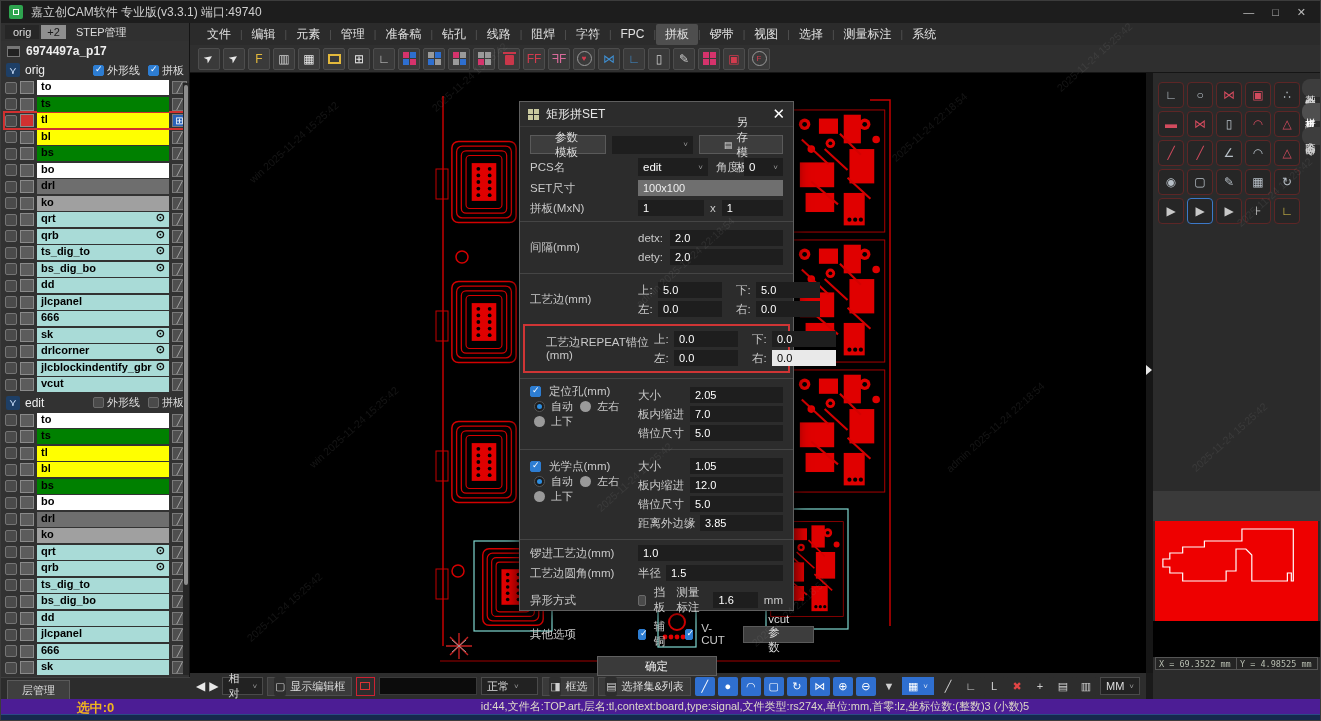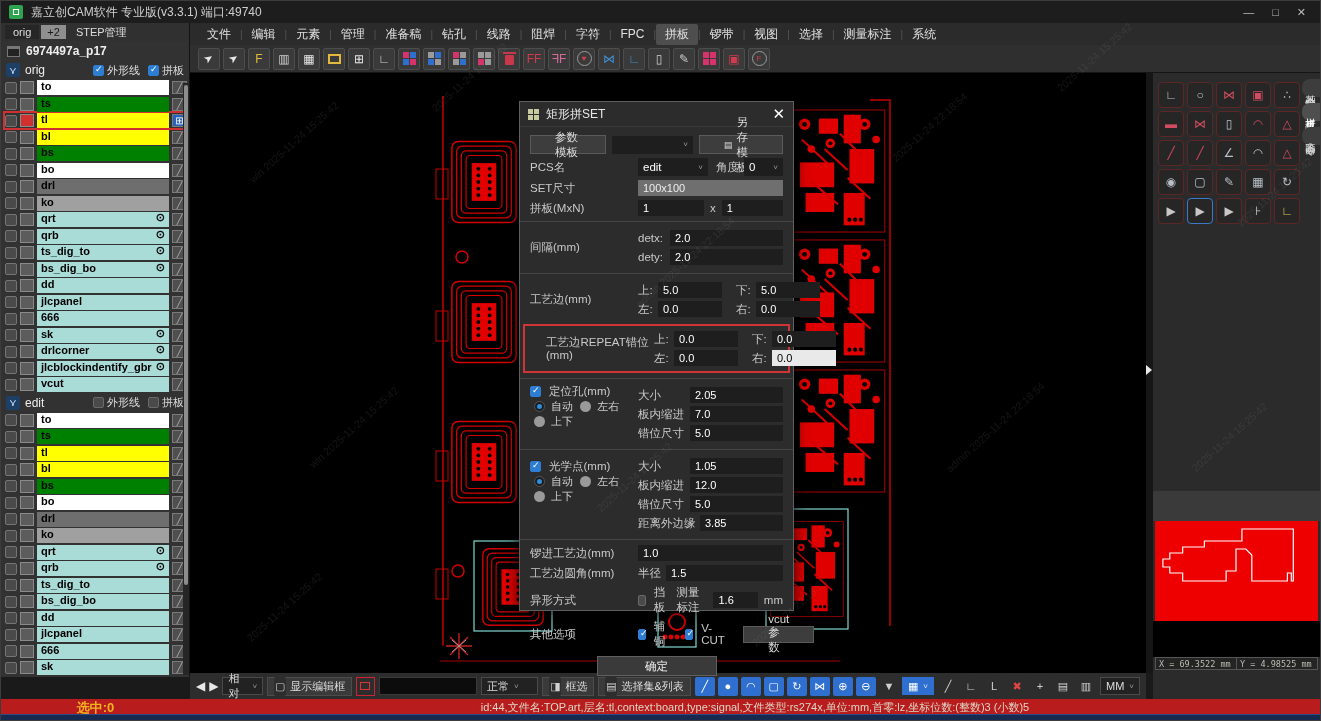--- a/index.html
+++ b/index.html
@@ -77,21 +77,21 @@
 .dd{background:#222;border:1px solid #4a4a4a;height:18px;display:flex;align-items:center;gap:5px;padding:0 5px;color:#ddd}
 .dd .chev{color:#999;font-size:8px}
 .bb-btn{background:#3a3a3a;border:1px solid #4c4c4c;height:19px;display:flex;align-items:center;gap:4px;padding:0 6px;color:#ddd;white-space:nowrap}
 .bb-marquee{width:20px;height:19px;border:1px solid #c23;display:flex;align-items:center;justify-content:center}
 .bb-marquee i{width:10px;height:8px;border:1px solid #d33;position:relative;display:block}
 .bb-input{width:108px;height:18px;background:#0c0c0c;border:1px solid #3a3a3a}
 .bbi{width:20px;height:19px;display:flex;align-items:center;justify-content:center;border-radius:2px;font-size:11px;color:#cfcfcf;background:#2d2d2d}
 .bbi.blue{background:#2f6fd0;color:#fff}
 .bbi.red{color:#e04545}
 
-.statusbar{position:absolute;top:698px;left:0;right:0;height:17px;background:#b91c1c;display:flex;align-items:center;font-size:11px}
+.statusbar{position:absolute;top:698px;left:0;right:0;height:17px;background:#4c1d95;display:flex;font-size:11px}
 .status-left{width:189px;text-align:center;color:#f0b51e;font-weight:bold;font-size:13px}
 .status-mid{flex:1;text-align:center;color:#ddd8c8;white-space:nowrap;overflow:hidden}
 .navy{position:absolute;bottom:0;left:0;right:0;height:6px;background:#16294f;border-top:1px solid #2b4a86}
 
 .dialog{position:absolute;left:518px;top:100px;width:275px;height:510px;background:#2c2c2c;border:1px solid #5f5f5f;box-shadow:0 0 14px rgba(0,0,0,.8);z-index:20;font-size:11.5px;color:#c9c9c9}
 .dlg-title{height:25px;display:flex;align-items:center;gap:7px;padding:0 8px;border-bottom:1px solid #3a3a3a;color:#e8e8e8;font-size:12px}
 .dlg-icon{display:grid;grid-template-columns:5px 5px;gap:1px}
 .dlg-icon b{width:5px;height:5px;background:#c9c9a0;display:block}
 .dlg-close{margin-left:auto;font-size:15px;color:#fff}
 .dlg-body{padding:4px 10px 0 10px}
@@ -456,20 +456,23 @@
           <span class="lchip"></span>
           <span class="lname" style="background: rgb(169, 219, 215);">
             <span>sk</span>
           </span>
           <span class="licon">╱</span>
         </div>
       </div>
     <div class="sb-scroll">
         <div class="sb-thumb"></div>
       </div>
+  </div>
+  <div class="sidebar-bottom">
+    <span class="layer-tab">层管理</span>
   </div>
 
   <div class="menubar" id="menubar">
       <span class="menu-item">文件</span>
       <span class="msep">|</span>
       <span class="menu-item">编辑</span>
       <span class="msep">|</span>
       <span class="menu-item">元素</span>
       <span class="msep">|</span>
       <span class="menu-item">管理</span>

